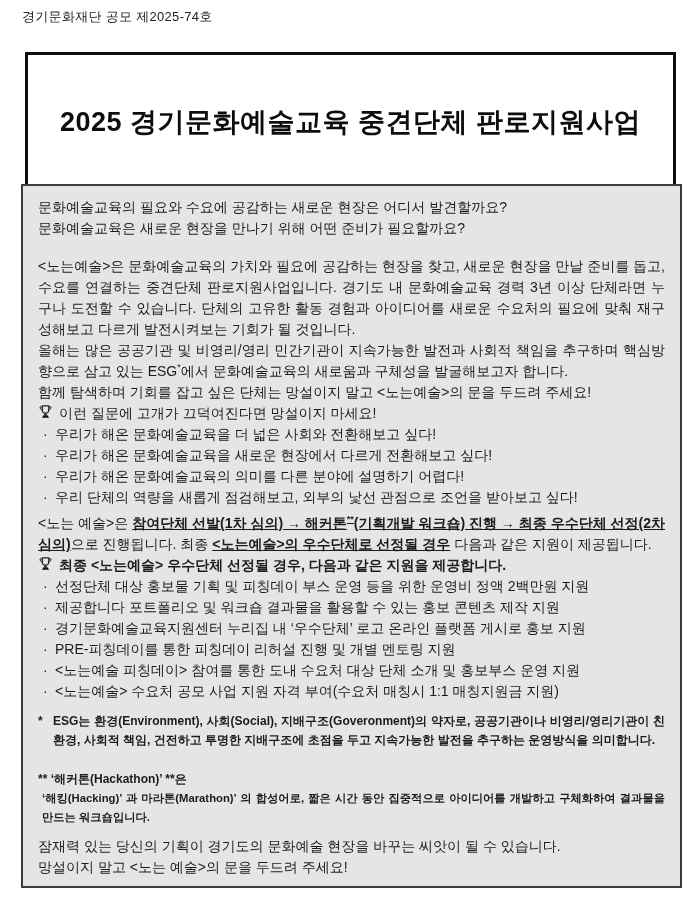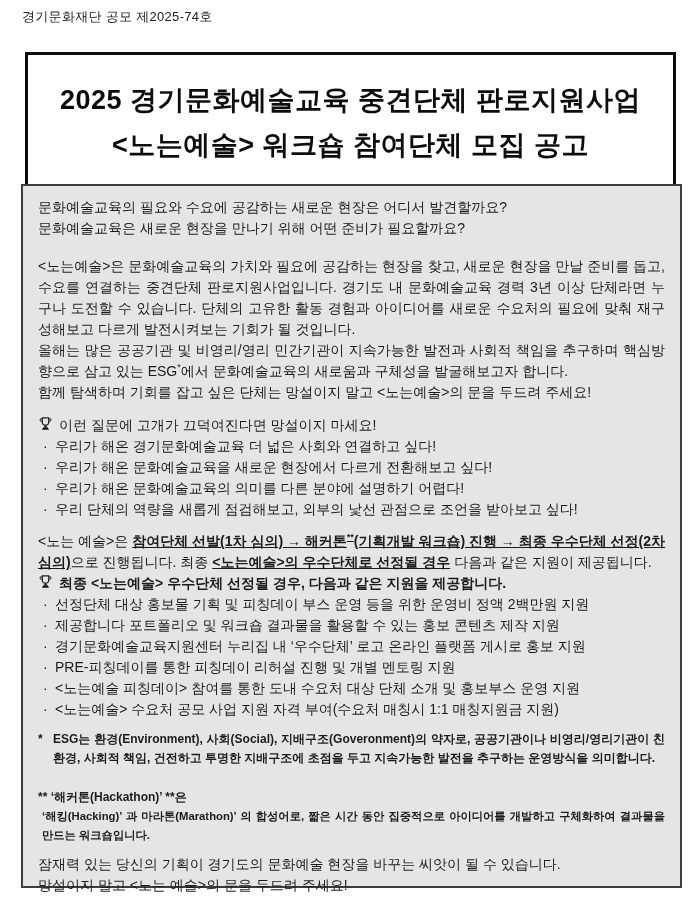--- a/index.html
+++ b/index.html
@@ -36,22 +36,22 @@
     box-sizing: border-box;
     border: 2px solid #3d3d3d;
     background: #e5e5e5;
     padding: 11px 15px 0 15px;
     font-size: 14px; line-height: 21px;
     color: #1b1b1b;
   }
   .body-box p { margin: 0; }
   .just { text-align: justify; }
   .sec-about   { margin-top: 17px; }
-  .sec-checklist { margin-top: 12px; }
-  .sec-process { margin-top: 11px; }
+  .sec-checklist { margin-top: 0; }
+  .sec-process { margin-top: 5px; }
   .sec-support { }
   .fn-esg  { margin-top: 10px; }
   .fn-hack { margin-top: 20px; }
   .sec-closing { margin-top: 9px; }
 
   .heading-row { display: block; }
   .heading-bold { font-weight: 700; }
   .trophy-icon {
     display: inline-block; width: 15px; height: 16px;
     margin-right: 6px; vertical-align: -2px;
@@ -74,21 +74,20 @@
     padding-left: 4px; text-align: justify;
   }
 </style>
 </head>
 <body>
 
 <div class="doc-number">경기문화재단 공모 제2025-74호</div>
 
 <div class="title-box">
   <div class="title-line">2025 경기문화예술교육 중견단체 판로지원사업</div>
-  <div class="title-line">&lt;노는예술&gt; 워크숍 참여단체 모집 공고</div>
 </div>
 
 <div class="body-box">
 
   <div class="sec-intro">
     <p>문화예술교육의 필요와 수요에 공감하는 새로운 현장은 어디서 발견할까요?</p>
     <p>문화예술교육은 새로운 현장을 만나기 위해 어떤 준비가 필요할까요?</p>
   </div>
 
   <div class="sec-about">
@@ -98,21 +97,21 @@
   </div>
 
   <div class="sec-checklist">
     <p class="heading-row"><span class="trophy-icon"><svg viewBox="0 0 16 16" width="15" height="16">
             <path d="M4.6 1.4 h6.8 v4.4 a3.4 3.4 0 0 1 -6.8 0 z" fill="none" stroke="#222" stroke-width="1.3"></path>
             <path d="M4.6 2.6 H2.1 a2.7 2.7 0 0 0 2.7 3" fill="none" stroke="#222" stroke-width="1"></path>
             <path d="M11.4 2.6 H13.9 a2.7 2.7 0 0 1 -2.7 3" fill="none" stroke="#222" stroke-width="1"></path>
             <path d="M7 9.3 h2 l0.6 2.2 h-3.2 z" fill="#222"></path>
             <path d="M4.2 14.2 l1.6 -2.7 h4.4 l1.6 2.7 z" fill="#111"></path>
           </svg></span><span>이런 질문에 고개가 끄덕여진다면 망설이지 마세요!</span></p>
-    <div class="li"><span class="dot">·</span><span>우리가 해온 경기문화예술교육 더 넓은 사회와 연결하고 싶다!</span></div>
+    <div class="li"><span class="dot">·</span><span>우리가 해온 문화예술교육을 더 넓은 사회와 전환해보고 싶다!</span></div>
     <div class="li"><span class="dot">·</span><span>우리가 해온 문화예술교육을 새로운 현장에서 다르게 전환해보고 싶다!</span></div>
     <div class="li"><span class="dot">·</span><span>우리가 해온 문화예술교육의 의미를 다른 분야에 설명하기 어렵다!</span></div>
     <div class="li"><span class="dot">·</span><span>우리 단체의 역량을 새롭게 점검해보고, 외부의 낯선 관점으로 조언을 받아보고 싶다!</span></div>
   </div>
 
   <div class="sec-process">
     <p class="just"><span>&lt;노는 예술&gt;은 </span><span class="bu">참여단체 선발(1차 심의) → 해커톤</span><sup class="marker bu">**</sup><span class="bu">(기획개발 워크숍) 진행 → 최종 우수단체 선정(2차 심의)</span><span>으로 진행됩니다. 최종 </span><span class="bu">&lt;노는예술&gt;의 우수단체로 선정될 경우</span><span> 다음과 같은 지원이 제공됩니다.</span></p>
   </div>
 
   <div class="sec-support">

